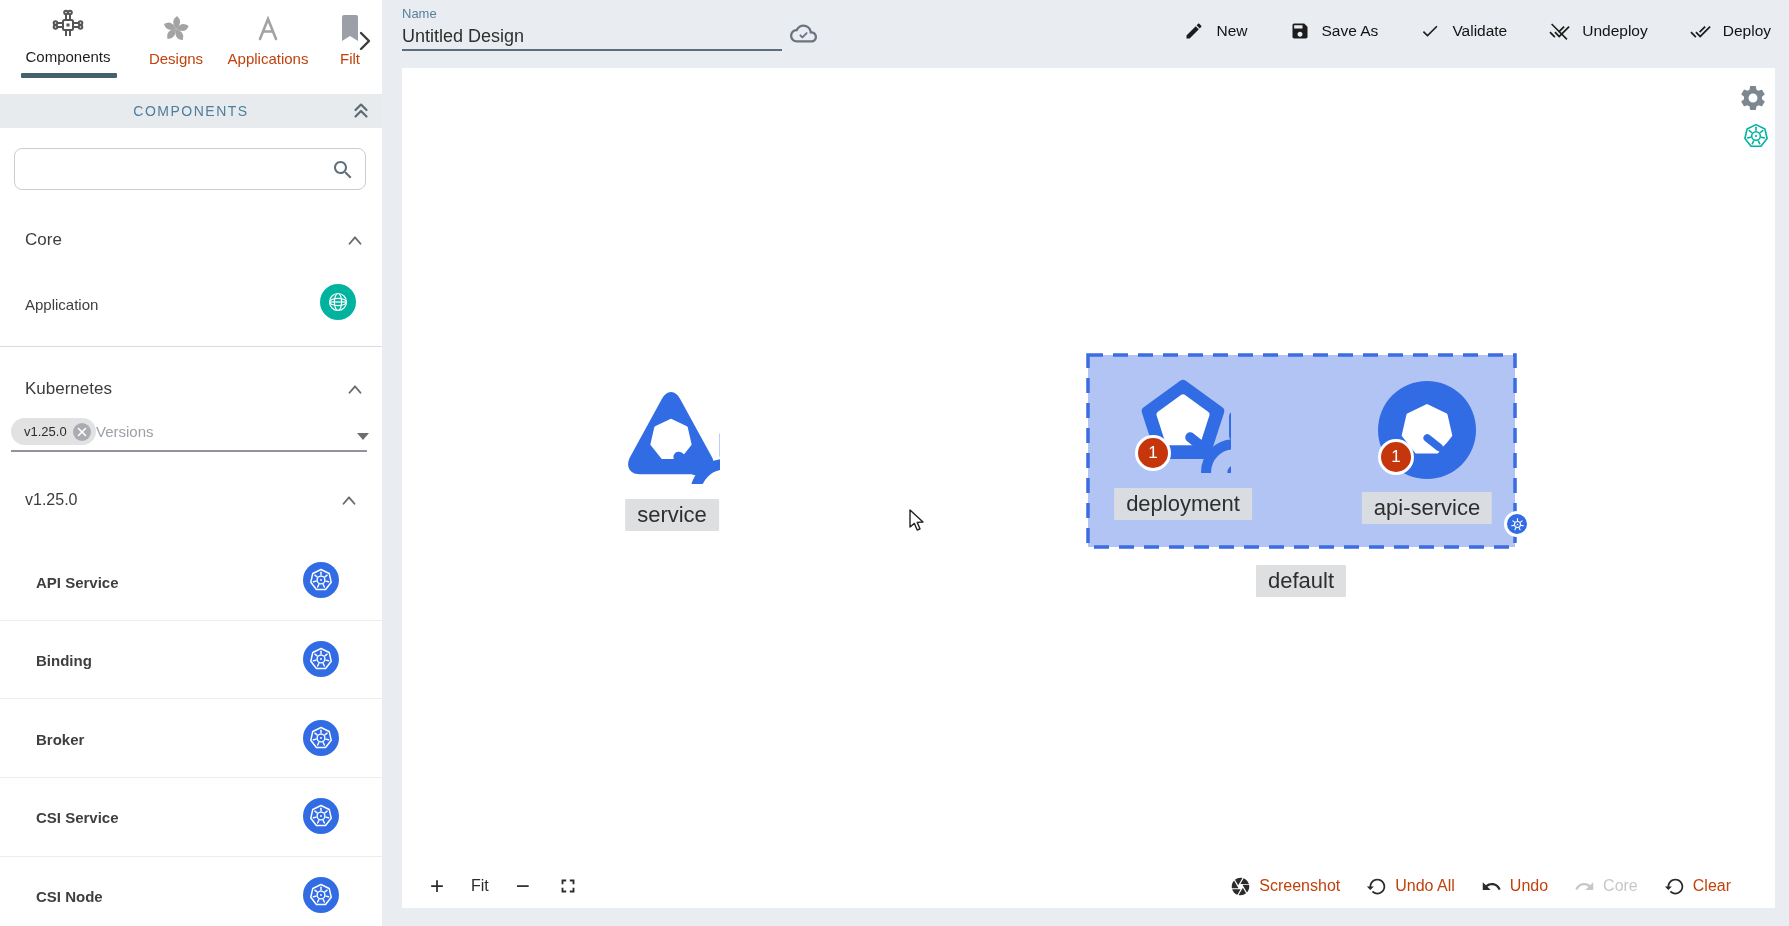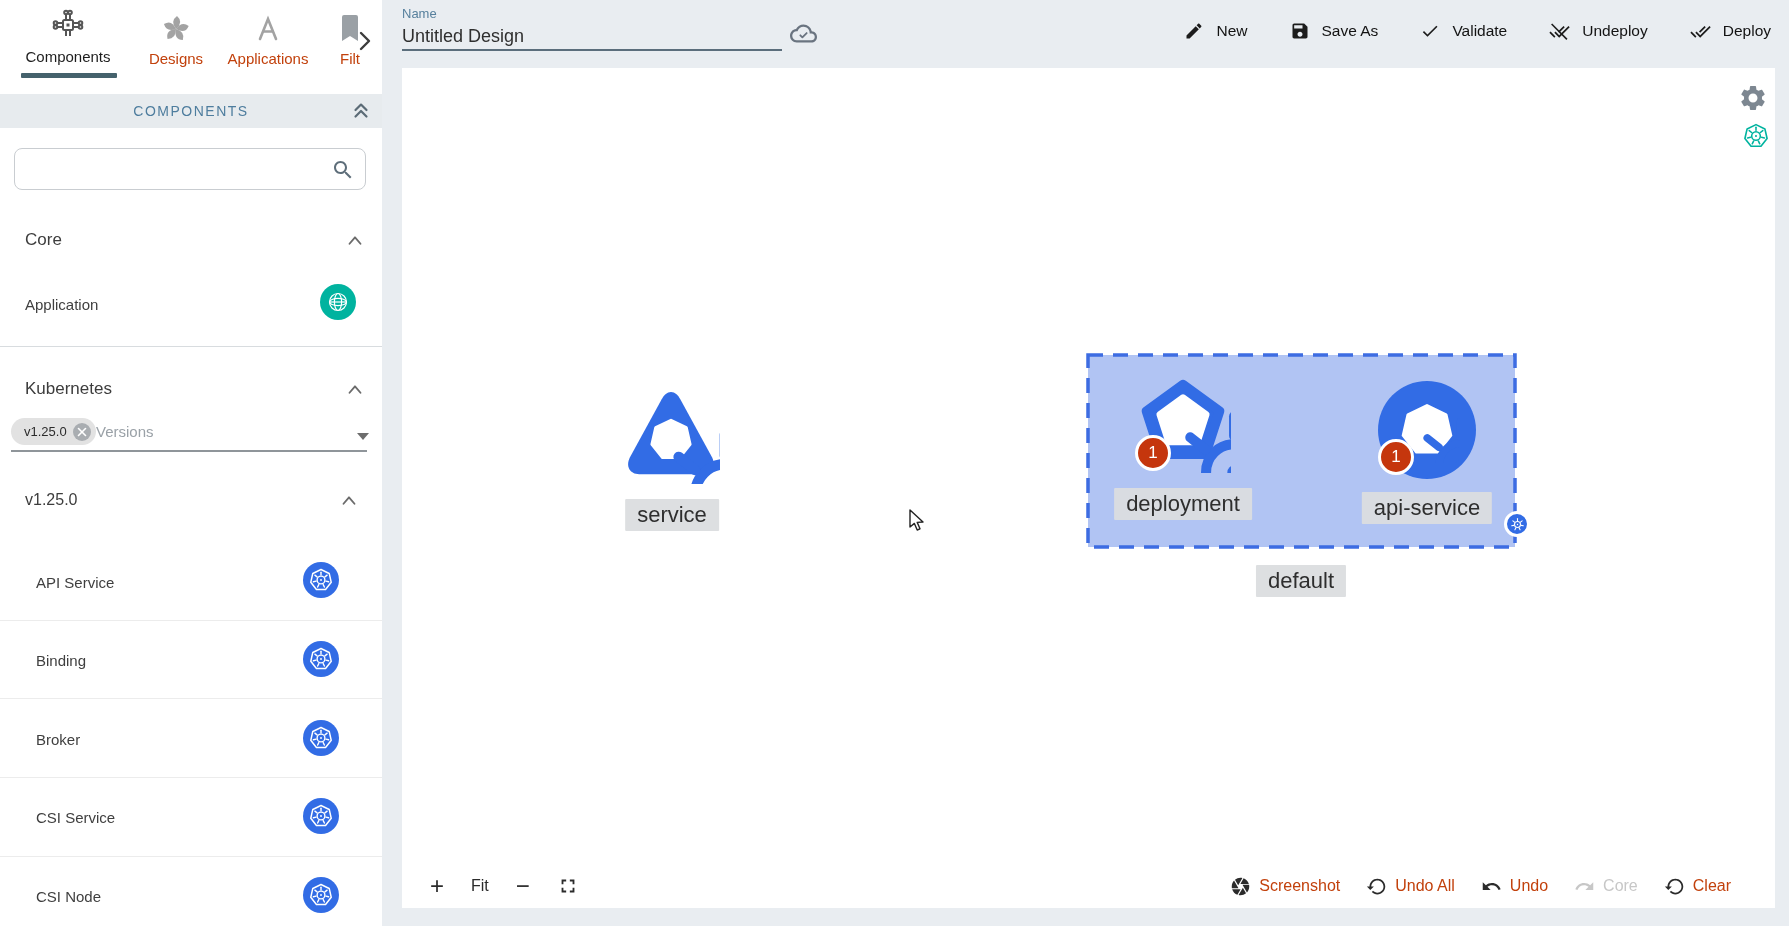--- a/index.html
+++ b/index.html
@@ -25,21 +25,21 @@
   .search-box { position:absolute; left:14px; top:148px; width:352px; height:42px;
     border:1px solid #c9cdd1; border-radius:8px; background:#fff; }
   .search-box input { position:absolute; left:14px; top:0; width:300px; height:40px; border:none; outline:none;
     font-size:16px; color:#444; font-family:inherit; background:transparent; }
   .search-box input::placeholder { color:#9aa1a7; }
   .search-ic { position:absolute; right:10px; top:9px; }
 
   .sec-head { position:absolute; left:25px; font-size:17px; color:#3d3d3d; }
   .sec-chev { position:absolute; cursor:pointer; }
   .side-item-label { position:absolute; left:25px; font-size:15px; color:#3f3f3f; }
-  .k8s-item-label { position:absolute; left:36px; font-size:15px; color:#3f3f3f; }
+  .k8s-item-label { position:absolute; left:36px; font-size:15px; color:#3f3f3f;font-weight:bold; }
   .circ-icon { position:absolute; width:36px; height:36px; border-radius:50%; display:flex; align-items:center; justify-content:center; }
   .divider { position:absolute; left:0; width:382px; height:1px; background:#d8dcdf; }
   .divider.lite { background:#ececec; }
 
   .chip { position:absolute; left:11px; top:418px; height:27px; background:#e2e2e2; border-radius:14px;
     display:flex; align-items:center; padding:0 5px 0 13px; }
   .chip .chip-text { font-size:13px; color:#2b2b2b; margin-right:6px; }
   .chip-x { width:18px; height:18px; border-radius:50%; background:#a9adb1; display:flex; align-items:center; justify-content:center; cursor:pointer; }
   .versions-ph { position:absolute; left:96px; top:423px; font-size:15px; color:#9aa1a7; }
   .select-underline { position:absolute; left:11px; top:450px; width:356px; height:1.5px; background:#8f959a; }

